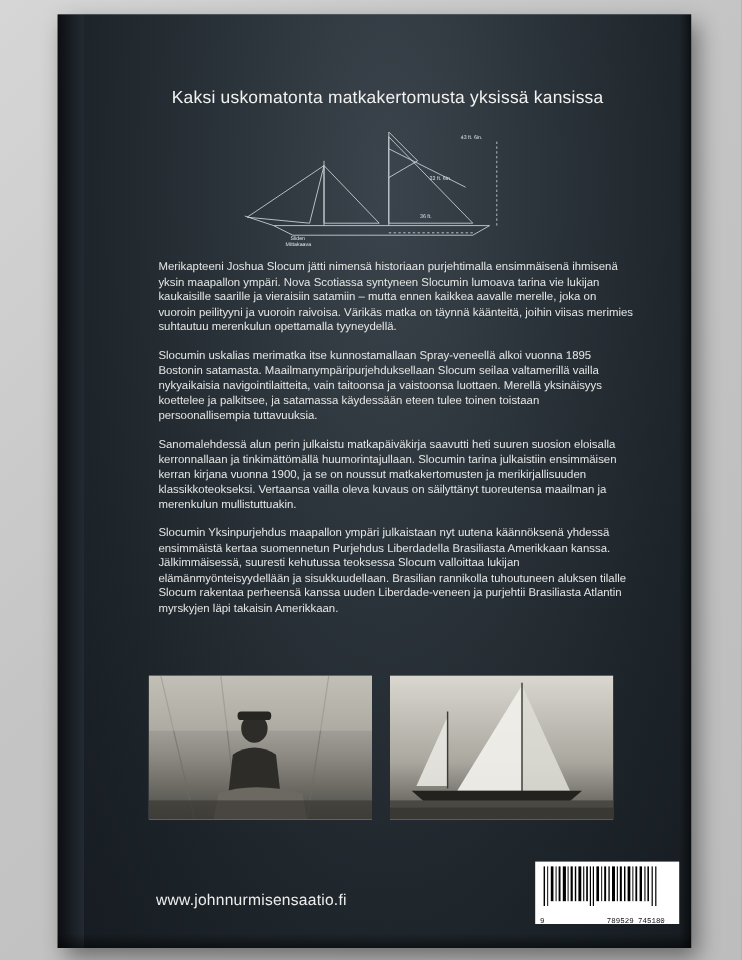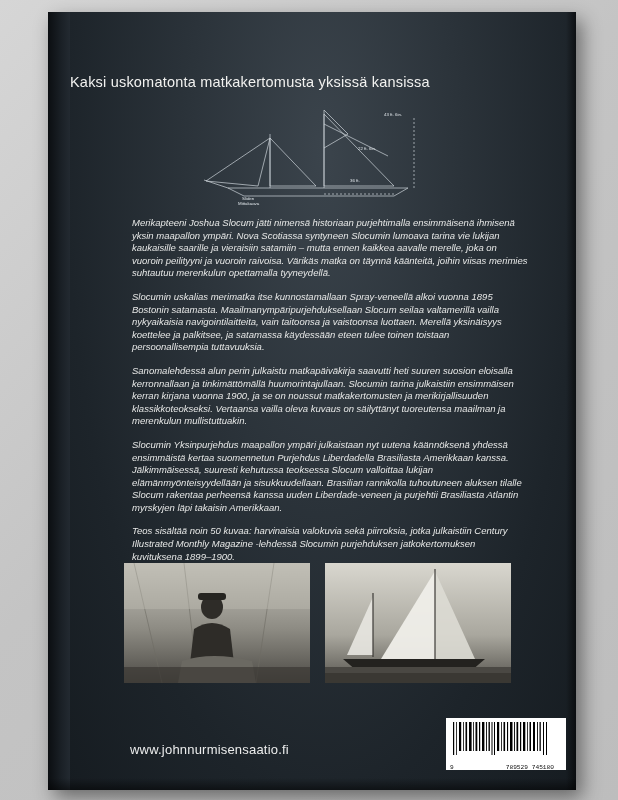--- a/index.html
+++ b/index.html
@@ -68,21 +68,21 @@
     bottom: 0;
     background:
       radial-gradient(ellipse at 50% 18%, #3b444c 0%, #2b333a 38%, #1d242a 72%, #161c21 100%);
   }
 
   .headline {
     position: absolute;
     left: 0;
     right: 0;
     top: 62px;
-    text-align: left;
+    text-align: center;
     color: #f2f2f0;
     font-size: 14.5px;
     letter-spacing: 0.2px;
     font-weight: 400;
   }
 
   
   .schematic {
     position: absolute;
     left: 50%;
@@ -96,21 +96,21 @@
   .body-text {
     position: absolute;
     left: 62px;
     right: 48px;
     top: 205px;
     color: #e6e7e6;
     font-size: 9.5px;
     line-height: 12.6px;
     text-align: left;
   }
-  .body-text p { margin: 0 0 11px 0; font-style: italic; }
+  .body-text p { margin: 0 0 11px 0; }
   .body-text p:last-child { margin-bottom: 0; }
 
   
   .photo {
     position: absolute;
     background: #9a9a94;
     border: 0;
     overflow: hidden;
   }
   .photo-left {
@@ -212,21 +212,20 @@
           <text x="40" y="101">Mittakaava</text>
         </g>
       </svg>
     </div>
 
     <div class="body-text">
       <p>Merikapteeni Joshua Slocum jätti nimensä historiaan purjehtimalla ensimmäisenä ihmisenä yksin maapallon ympäri. Nova Scotiassa syntyneen Slocumin lumoava tarina vie lukijan kaukaisille saarille ja vieraisiin satamiin – mutta ennen kaikkea aavalle merelle, joka on vuoroin peilityyni ja vuoroin raivoisa. Värikäs matka on täynnä käänteitä, joihin viisas merimies suhtautuu merenkulun opettamalla tyyneydellä.</p>
       <p>Slocumin uskalias merimatka itse kunnostamallaan Spray-veneellä alkoi vuonna 1895 Bostonin satamasta. Maailmanympäripurjehduksellaan Slocum seilaa valtamerillä vailla nykyaikaisia navigointilaitteita, vain taitoonsa ja vaistoonsa luottaen. Merellä yksinäisyys koettelee ja palkitsee, ja satamassa käydessään eteen tulee toinen toistaan persoonallisempia tuttavuuksia.</p>
       <p>Sanomalehdessä alun perin julkaistu matkapäiväkirja saavutti heti suuren suosion eloisalla kerronnallaan ja tinkimättömällä huumorintajullaan. Slocumin tarina julkaistiin ensimmäisen kerran kirjana vuonna 1900, ja se on noussut matkakertomusten ja merikirjallisuuden klassikkoteokseksi. Vertaansa vailla oleva kuvaus on säilyttänyt tuoreutensa maailman ja merenkulun mullistuttuakin.</p>
       <p>Slocumin Yksinpurjehdus maapallon ympäri julkaistaan nyt uutena käännöksenä yhdessä ensimmäistä kertaa suomennetun Purjehdus Liberdadella Brasiliasta Amerikkaan kanssa. Jälkimmäisessä, suuresti kehutussa teoksessa Slocum valloittaa lukijan elämänmyönteisyydellään ja sisukkuudellaan. Brasilian rannikolla tuhoutuneen aluksen tilalle Slocum rakentaa perheensä kanssa uuden Liberdade-veneen ja purjehtii Brasiliasta Atlantin myrskyjen läpi takaisin Amerikkaan.</p>
-      <p>Teos sisältää noin 50 kuvaa: harvinaisia valokuvia sekä piirroksia, jotka julkaistiin Century Illustrated Monthly Magazine -lehdessä Slocumin purjehduksen jatkokertomuksen kuvituksena 1899–1900.</p>
     </div>
 
     <div class="photo photo-left">
       <svg class="ph-inner" viewBox="0 0 186 120" preserveAspectRatio="none" aria-hidden="true">
         <defs>
           <linearGradient id="pl" x1="0" y1="0" x2="0" y2="1">
             <stop offset="0%" stop-color="#c9c7bf"></stop>
             <stop offset="55%" stop-color="#8d8b83"></stop>
             <stop offset="100%" stop-color="#4c4a45"></stop>
           </linearGradient>

